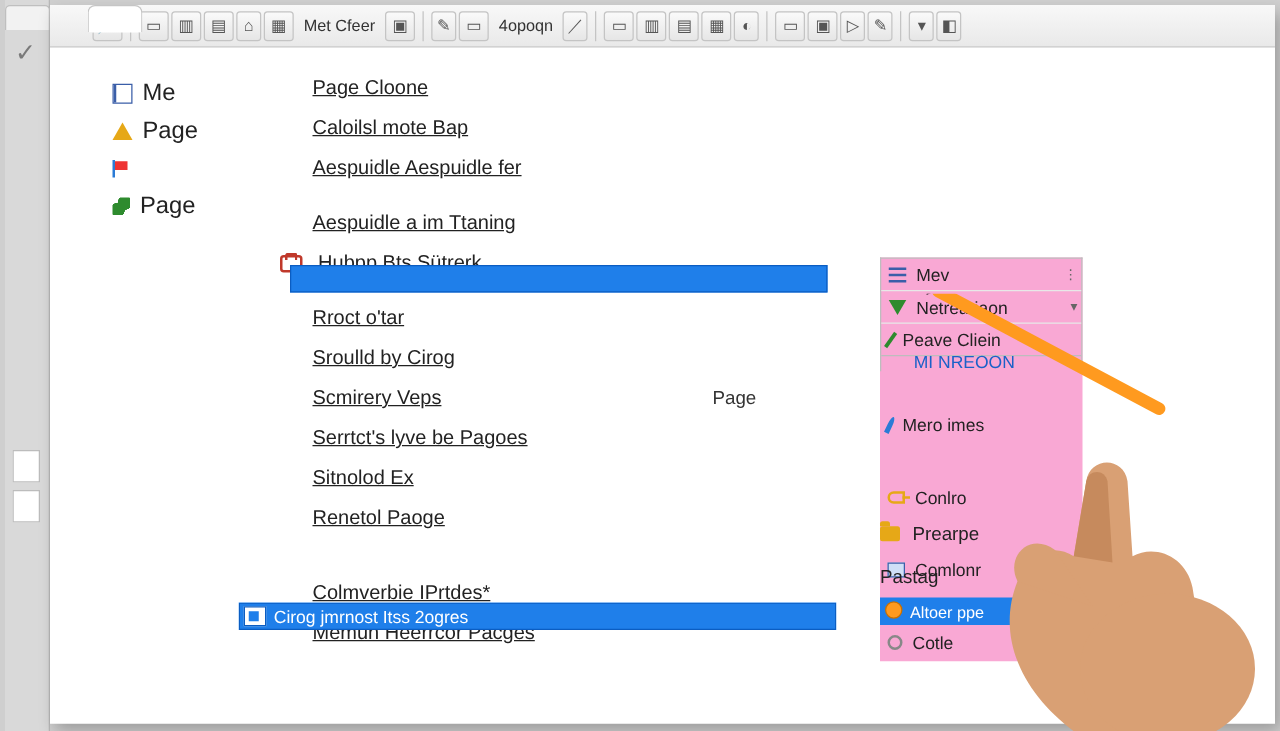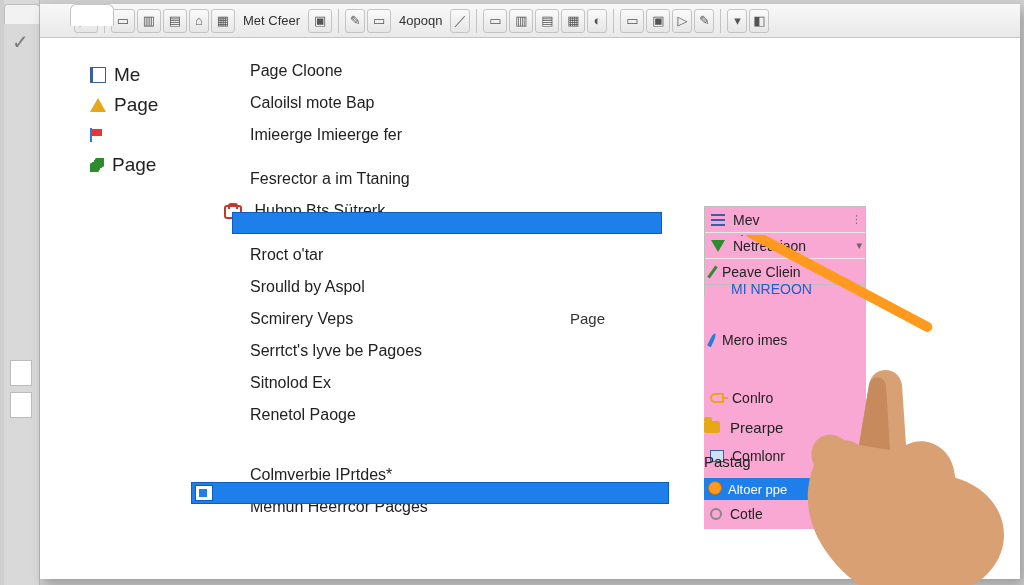--- a/index.html
+++ b/index.html
@@ -71,20 +71,21 @@
     height:30px; font-size:19px; color:#222;
   }
   .sicon { width:16px; height:16px; display:inline-flex; align-items:center; justify-content:center; }
 
   .main {
     position:absolute; left:170px; top:8px; width:440px;
   }
   .main .mitem {
     font-size:16px; color:#222;
     padding: 4px 0;
+    text-decoration: underline;
   }
   .main .mitem + .mitem { margin-top: 6px; }
   .main .mgroup { margin-top: 18px; }
   .main .ic { display:inline-block; width:18px; height:14px; vertical-align:middle;
     margin-left:-26px; margin-right:8px;}
   .main .page-lbl { position:absolute; left:320px; font-size:15px; color:#333; }
 
   .highlight-bar {
     position:absolute; height:22px; background:#1f7fea;
     box-shadow: 0 0 0 1px #0b5dc2 inset;
@@ -223,33 +224,33 @@
       </div>
       <div class="sitem">
         <span class="sicon i-leaf"></span>
         <span>Page</span>
       </div>
     </div>
 
     <div class="main">
       <div class="mitem">Page Cloone</div>
       <div class="mitem">Caloilsl mote Bap</div>
-      <div class="mitem">Imieerge Imieerge fer</div>
+      <div class="mitem">Aespuidle Aespuidle fer</div>
 
       <div class="mgroup">
-        <div class="mitem">Fesrector a im Ttaning</div>
+        <div class="mitem">Aespuidle a im Ttaning</div>
         <div class="mitem">
           <span class="ic i-clip"></span>
           <span>Hubpp Bts Sütrerk</span>
         </div>
       </div>
 
       <div class="mgroup">
         <div class="mitem">Rroct o'tar</div>
-        <div class="mitem">Sroulld by Aspol</div>
+        <div class="mitem">Sroulld by Cirog</div>
         <div class="mitem">
           <span>Scmirery Veps</span>
           <span class="page-lbl">Page</span>
         </div>
         <div class="mitem">Serrtct's lyve be Pagoes</div>
         <div class="mitem">Sitnolod Ex</div>
         <div class="mitem">Renetol Paoge</div>
       </div>
 
       <div class="mgroup" style="margin-top:34px;">
@@ -308,20 +309,21 @@
         <span class="pin"></span>
         <span>Altoer ppe</span>
       </div>
     </div>
 
   </div>
 
   <div class="highlight-bar hl1"></div>
   <div class="highlight-bar hl2">
     <span class="ic2"></span>
+    <span class="tx">Cirog jmrnost Itss 2ogres</span>
   </div>
 </div>
 
 <svg class="hand" viewBox="0 0 360 360">
   <g>
     <rect x="60" y="40" width="210" height="10" rx="5" fill="#ff9a1f" transform="rotate(28 165 45)"></rect>
     <polygon points="52,34 66,42 58,52" fill="#222" transform="rotate(28 165 45)"></polygon>
   </g>
   <g fill="#d9a074">
     <path d="M200 360 C150 330 120 280 140 230 C150 205 170 200 185 210 L195 150 C198 130 225 130 228 150 L232 210 C250 200 275 210 280 235 L300 360 Z"></path>

